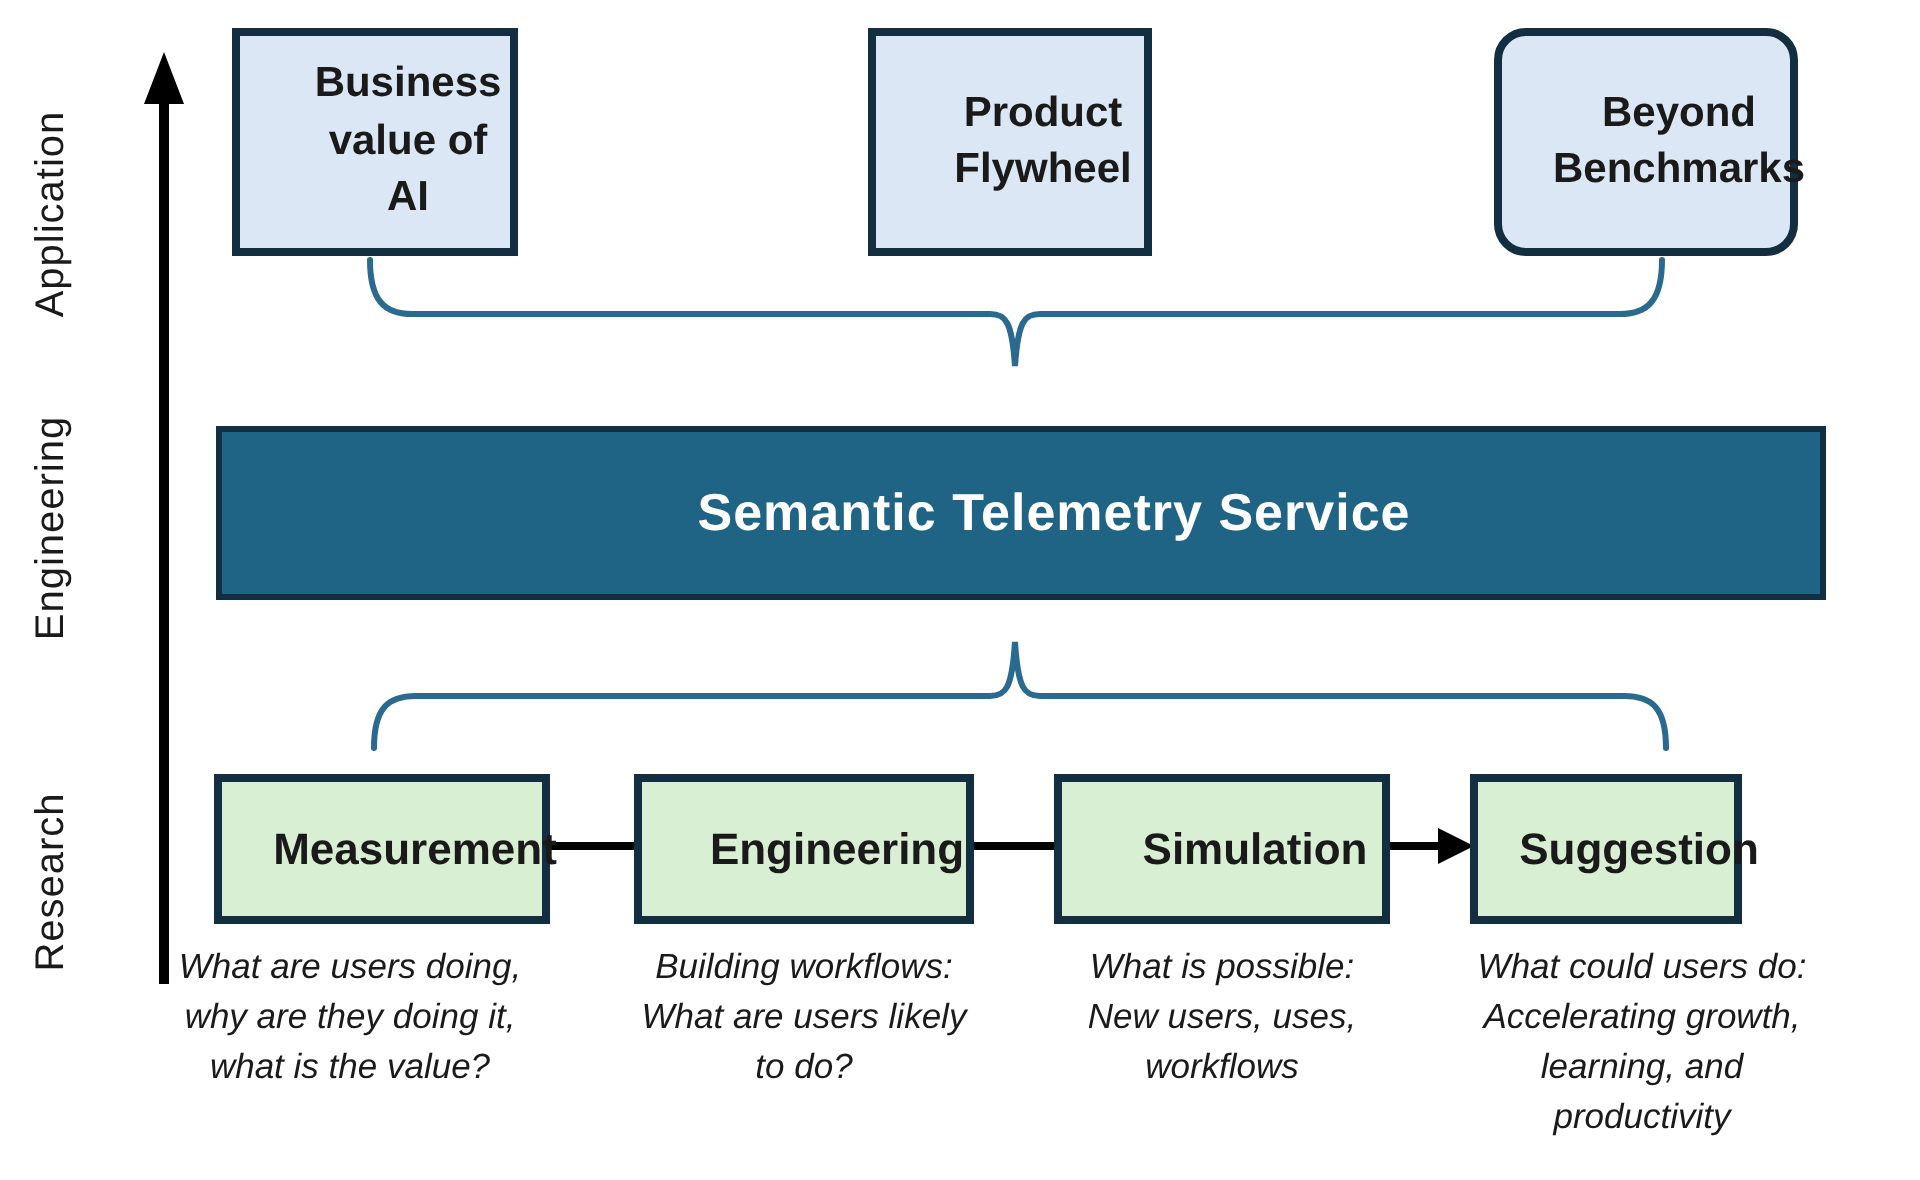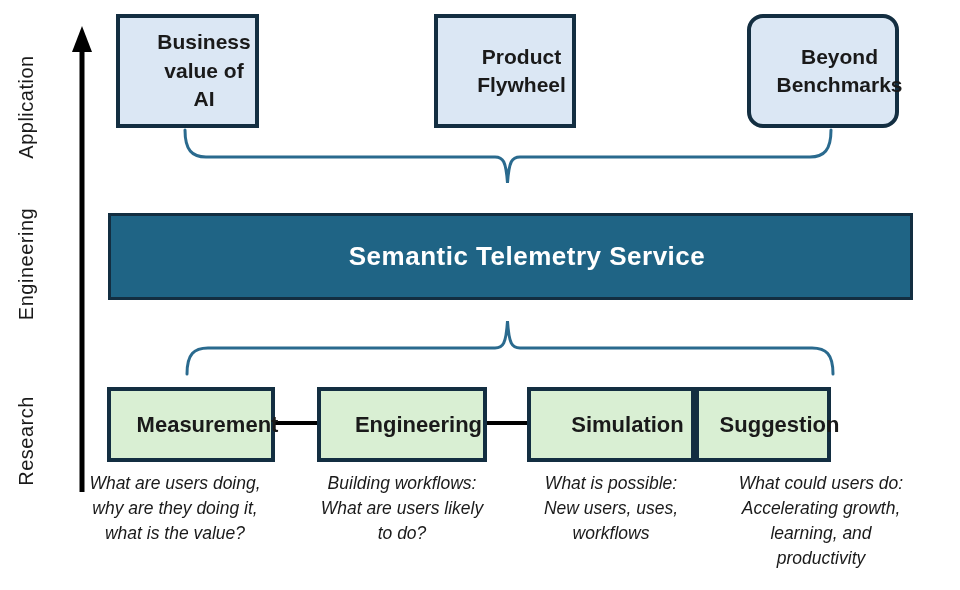--- a/index.html
+++ b/index.html
@@ -82,21 +82,21 @@
   <div class="box app-box" style="left:747px;top:14px;width:152px;height:114px;border-radius:16px;">Beyond
 Benchmarks</div>
 
   <div class="box service-box">
     <span class="service-title">Semantic Telemetry Service</span>
   </div>
 
   <div class="box stage-box" style="left:107px;width:168px;">Measurement</div>
   <div class="box stage-box" style="left:317px;width:170px;">Engineering</div>
   <div class="box stage-box" style="left:527px;width:168px;">Simulation</div>
-  <div class="box stage-box" style="left:695px;width:136px;">Suggestion</div>
+  <div class="box stage-box" style="left:735px;width:136px;">Suggestion</div>
 
   <div class="caption" style="left:63px;">What are users doing,
 why are they doing it,
 what is the value?</div>
   <div class="caption" style="left:290px;">Building workflows:
 What are users likely
 to do?</div>
   <div class="caption" style="left:499px;">What is possible:
 New users, uses,
 workflows</div>

